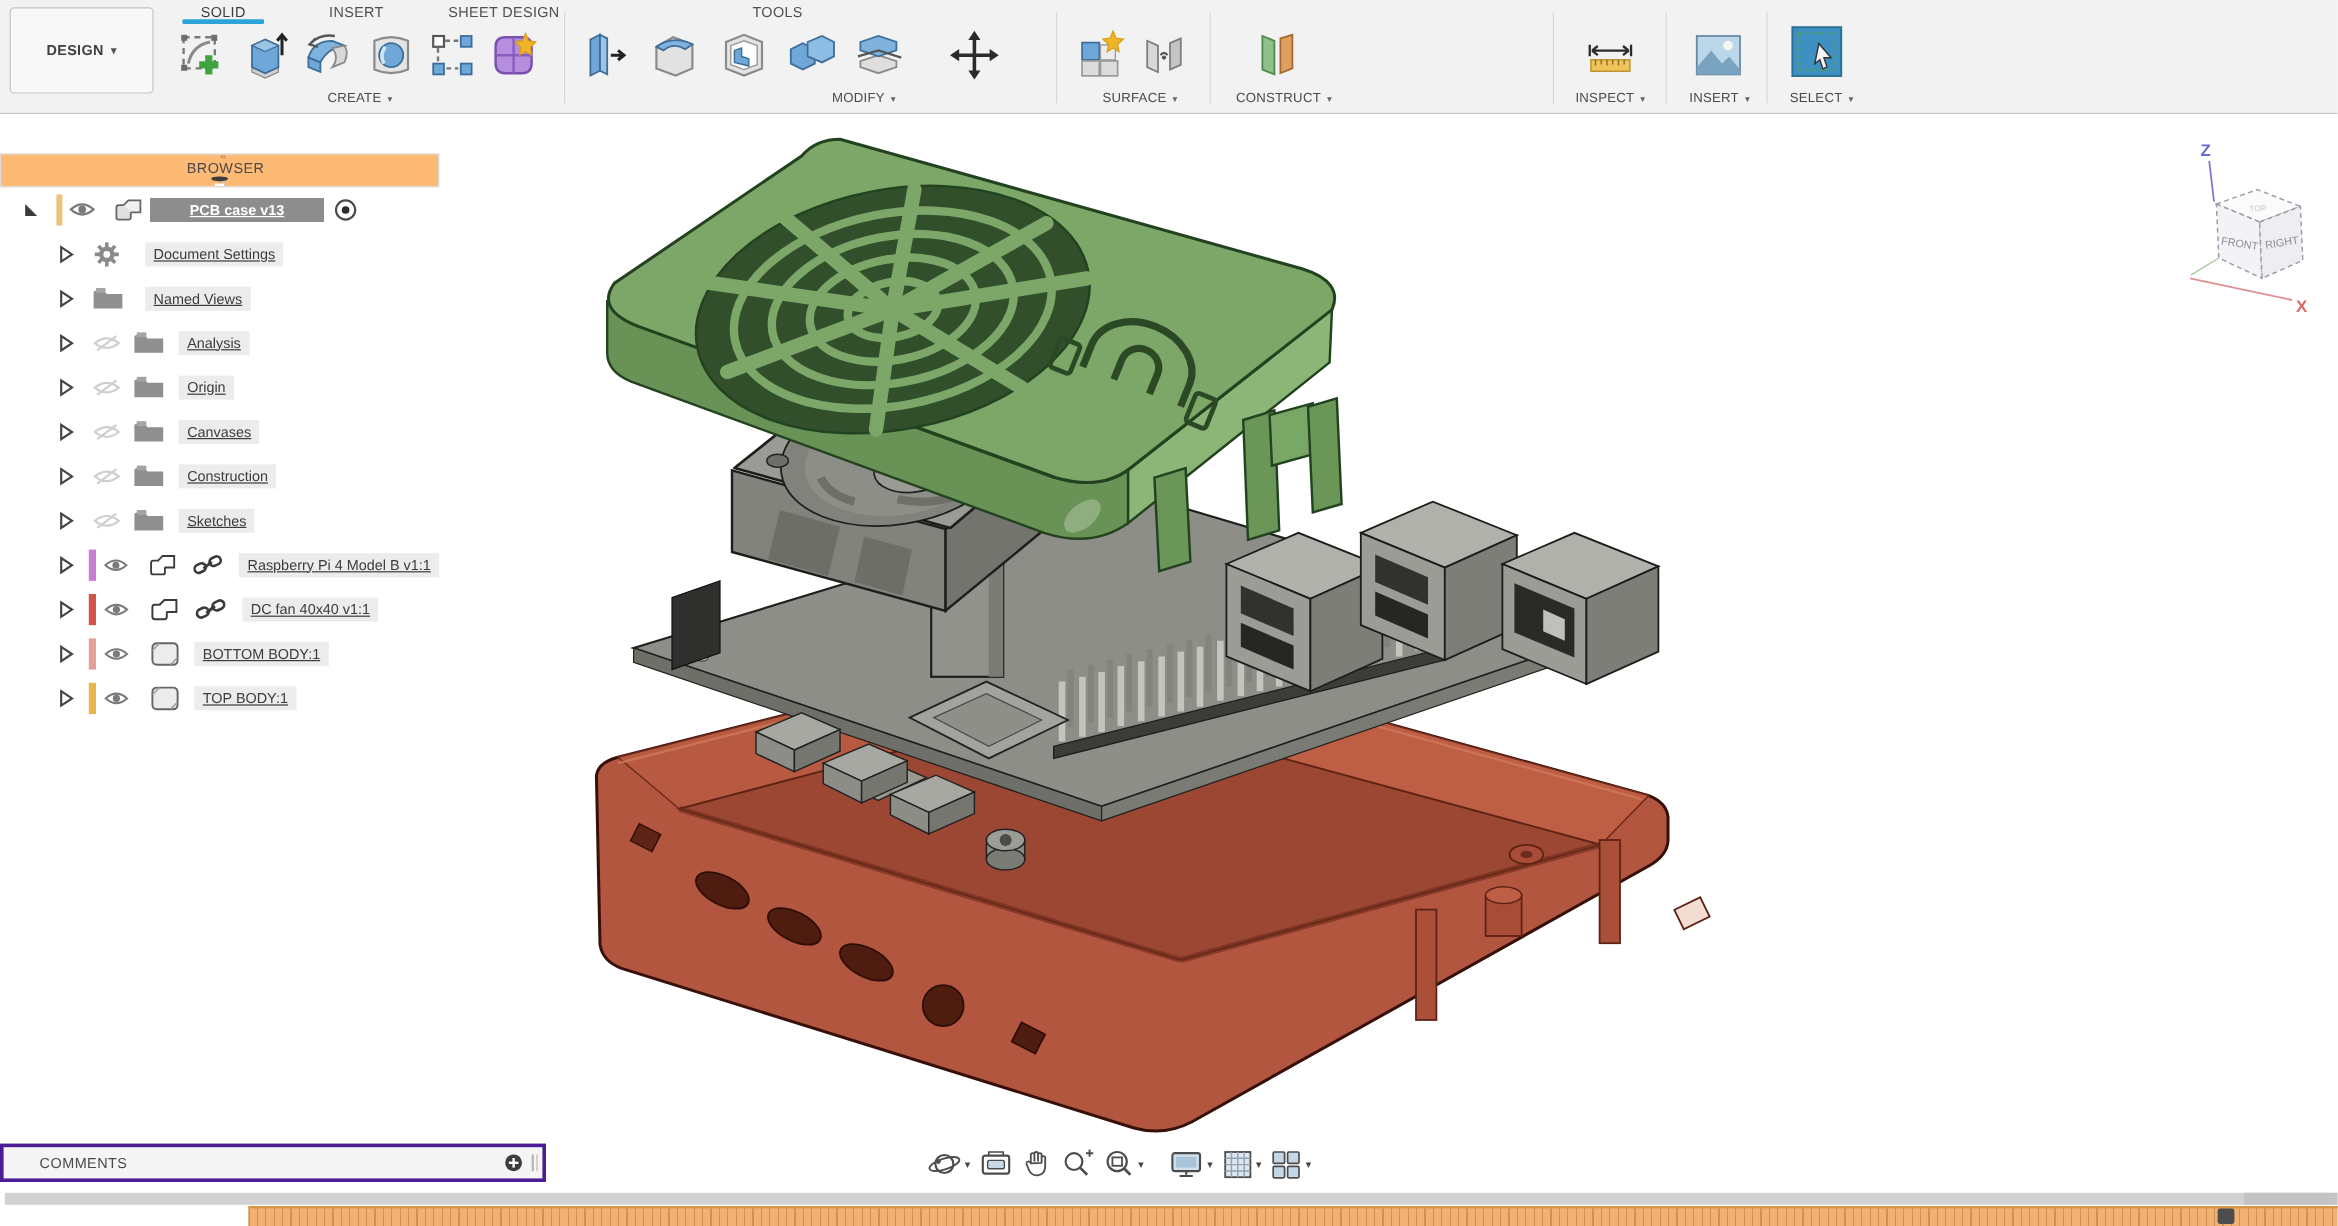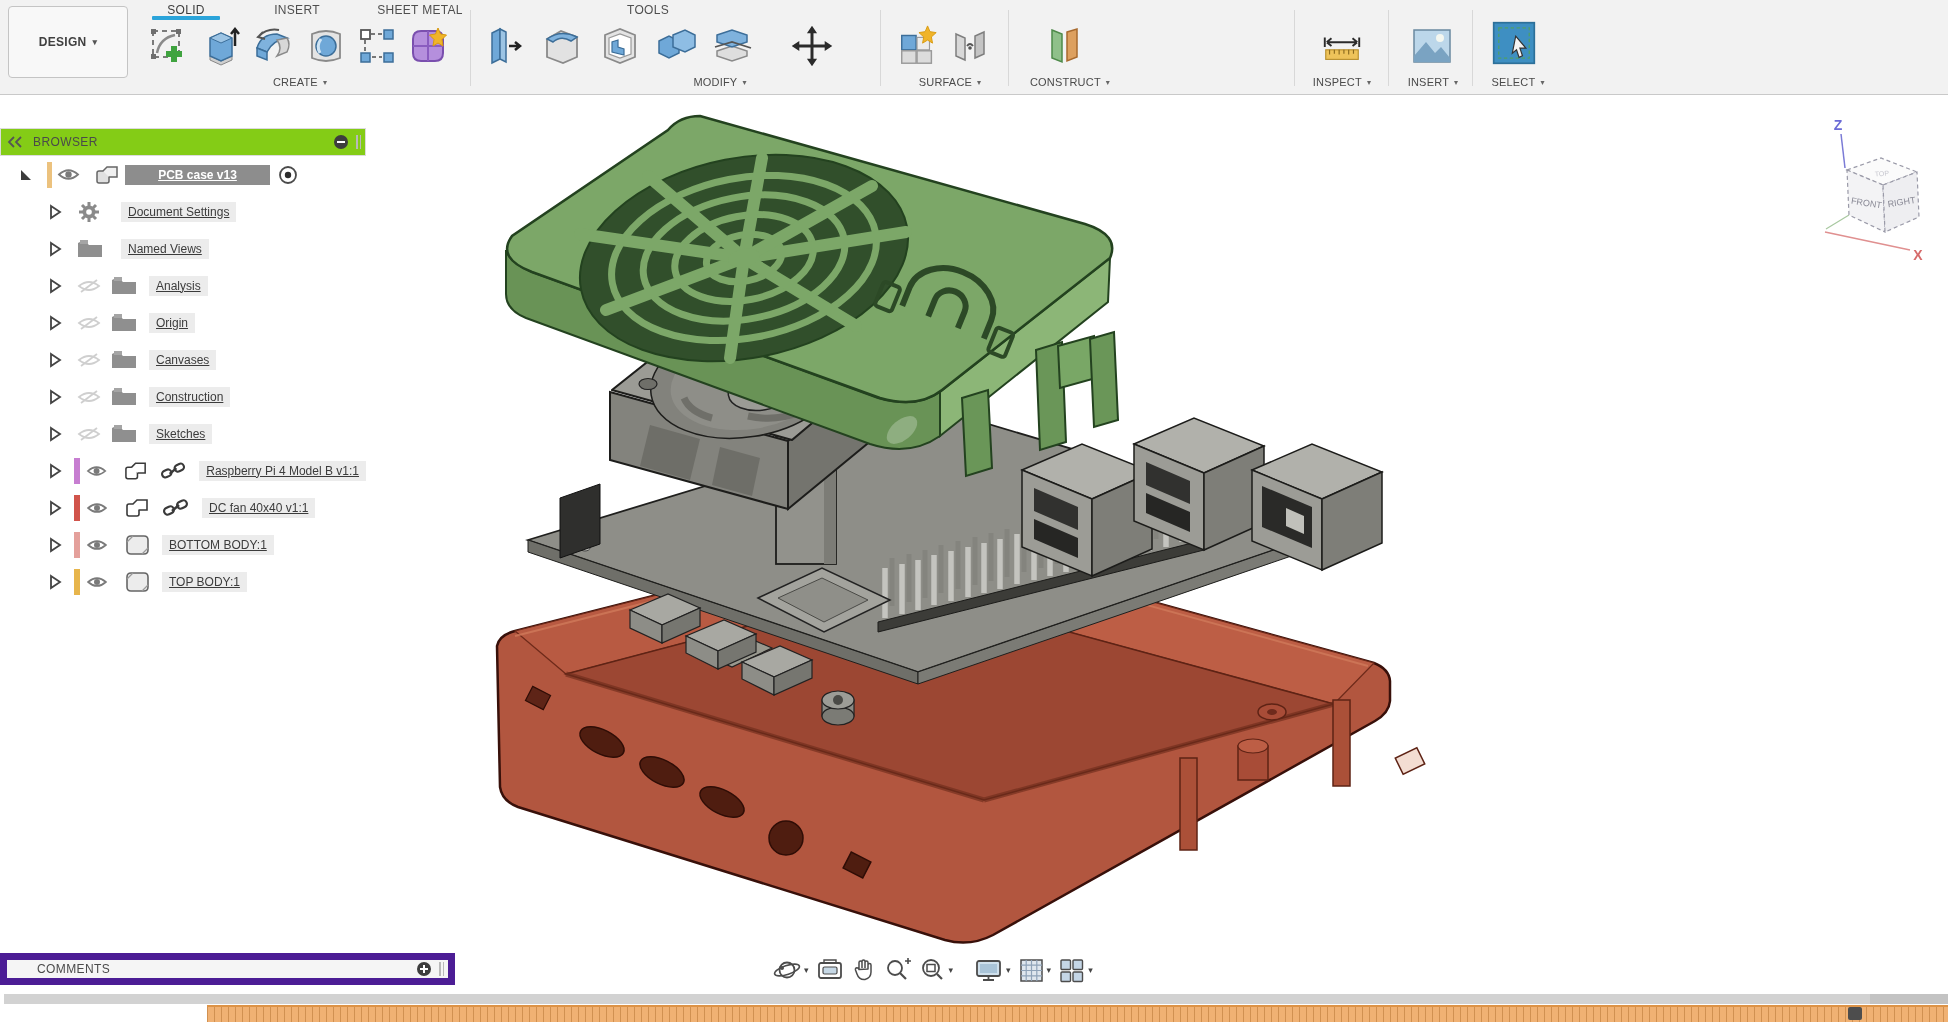--- a/index.html
+++ b/index.html
@@ -21,38 +21,38 @@
     background:#2ba4da; border-radius:1px; }
   .tool-icon { position:absolute; top:23px; width:44px; height:46px; display:flex;
     align-items:center; justify-content:center; cursor:pointer; }
   .group-label { position:absolute; top:74px; height:16px; font-size:11px; color:#4a4a4a;
     display:flex; align-items:center; justify-content:center; letter-spacing:.2px; cursor:pointer; }
   .group-label::after { content:"▾"; font-size:8px; margin-left:5px; color:#666; }
   .tb-sep { position:absolute; top:10px; width:1px; height:76px; background:#d8d8d8; }
 
   
   .browser { position:absolute; left:0; top:128px; width:366px; z-index:30; }
-  .b-header { position:relative; height:28px; background:#84cc16;
-    border:1px solid #dcdcdc; display:flex; align-items:center; }
+  .b-header { position:relative; height:28px; background:#fdba74;
+    border:1px solid #dcdcdc; display:flex; align-items:center;flex-direction:column; }
   .b-title { font-size:12px; color:#4a4a4a; letter-spacing:.4px; margin-left:10px; }
   .panel-circle { width:14px; height:14px; border-radius:50%; background:#3d3d3d;
     position:relative; cursor:pointer; }
   .panel-circle::after { content:""; position:absolute; left:3px; top:6px; width:8px; height:2px; background:#fff; }
   .panel-circle.plus::before { content:""; position:absolute; left:6px; top:3px; width:2px; height:8px; background:#fff; }
   .panel-grip { width:5px; height:14px; border-left:2px solid #b9b9b9; border-right:1px solid #b9b9b9; margin:0 4px 0 8px; cursor:pointer; }
   .b-tree { position:relative; }
   .row { display:flex; align-items:center; height:37px; }
   .lbl { background:#ececec; color:#3c3c3c; font-size:12px; padding:3px 7px; white-space:nowrap; cursor:pointer;text-decoration:underline; }
   .lbl.sel { background:#8d8d8d; color:#ffffff; width:145px; text-align:center; font-weight:bold; }
   .caret-c { width:16px; height:16px; cursor:pointer; flex:0 0 auto; }
   .cbar { width:6px; height:26px; flex:0 0 auto; }
 
   
   .comments { position:absolute; left:0; top:953px; width:455px; height:32px;
-    background:#f5f5f5; border:7px solid #4c1d95; display:flex; align-items:center; z-index:30; }
+    background:#f5f5f5; border:3px solid #4c1d95; display:flex; align-items:center; z-index:30; }
   .c-title { font-size:12px; color:#4a4a4a; letter-spacing:.4px; margin-left:30px; }
 
   
   .navbar { position:absolute; left:772px; top:950px; height:40px; display:flex;
     align-items:center; gap:7px; z-index:30; }
   .nav-it { display:flex; align-items:center; cursor:pointer; }
   .nav-caret { font-size:9px; color:#444; margin-left:2px; }
 
   
   .tl-scroll { position:absolute; left:4px; top:994px; width:1940px; height:10px; background:#d2d2d2; z-index:20; }
@@ -69,21 +69,21 @@
 <body>
 
 <div class="toolbar">
   <div class="design-btn">
       <span>DESIGN</span>
     </div>
 
   <div class="tab active" style="left:152px;width:68px;">SOLID</div>
   <div class="tab-underline"></div>
   <div class="tab" style="left:252px;width:90px;">INSERT</div>
-  <div class="tab" style="left:365px;width:110px;">SHEET METAL</div>
+  <div class="tab" style="left:365px;width:110px;">SHEET DESIGN</div>
   <div class="tab" style="left:618px;width:60px;">TOOLS</div>
 
   <div class="tool-icon" style="left:146px">
     <svg width="40" height="40" viewBox="0 0 40 40">
       <rect x="5" y="5" width="26" height="26" fill="none" stroke="#7a7a7a" stroke-width="2" stroke-dasharray="5 4"></rect>
       <rect x="3" y="3" width="5" height="5" fill="#6e6e6e"></rect>
         <rect x="28" y="3" width="5" height="5" fill="#6e6e6e"></rect>
         <rect x="3" y="28" width="5" height="5" fill="#6e6e6e"></rect>
       <path d="M9,27 Q12,12 27,9" fill="none" stroke="#8a8a8a" stroke-width="2.5"></path>
       <path d="M26,20 v16 M18,28 h16" stroke="#3fa33f" stroke-width="6"></path>

